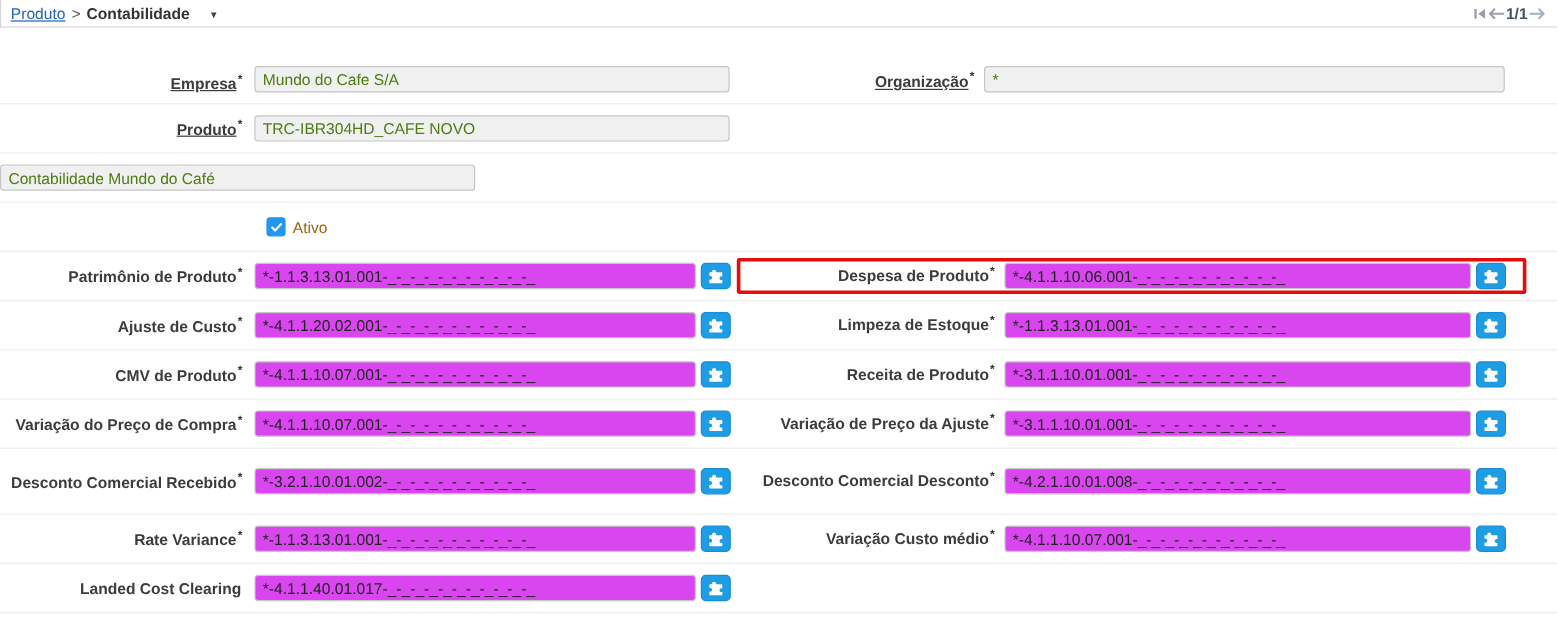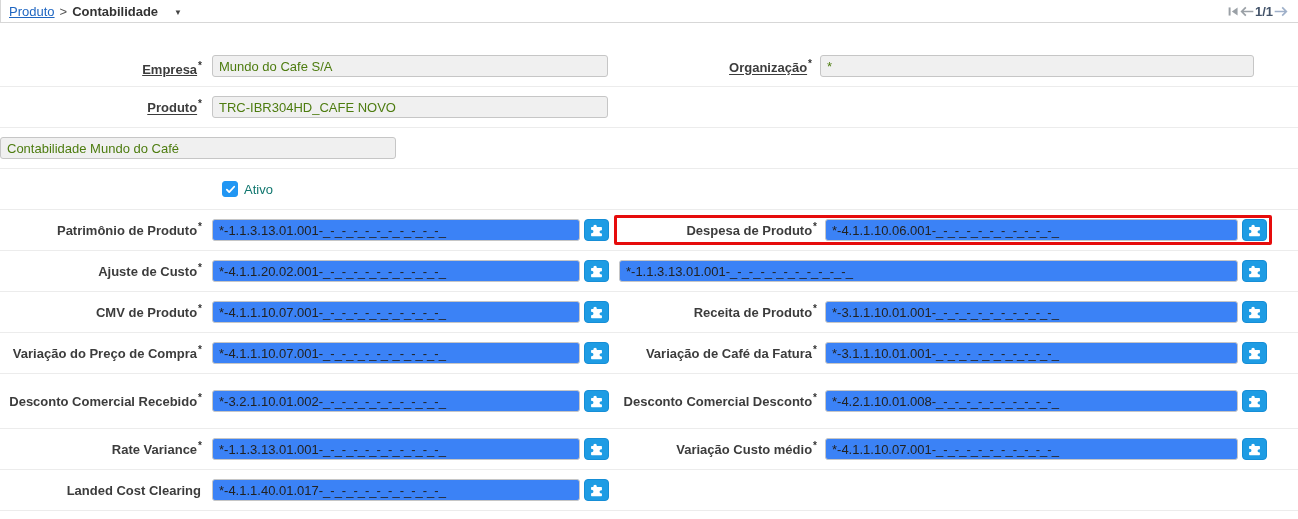--- a/index.html
+++ b/index.html
@@ -23,43 +23,43 @@
   .frow { display:flex; align-items:center; min-height:41px; border-bottom:1px solid #ececec; }
   .frow.first { min-height:64px; align-items:flex-end; padding-bottom:9px; }
   .lbl-l { flex:0 0 212px; text-align:right; padding-right:10px; font-weight:bold; color:#3c3c3c; }
   .lbl-r { flex:0 0 206px; text-align:right; padding-right:8px; font-weight:bold; color:#3c3c3c; line-height:1.25; }
   .fld-l { flex:0 0 402px; display:flex; align-items:center; }
   .fld-r { flex:1 1 auto; display:flex; align-items:center; margin-right:44px; }
   .lbl-link { text-decoration:underline; cursor:pointer; }
   sup.req { font-size:10px; color:#333; margin-left:1px; }
 
   input.tf { height:22px; border:1px solid #c6c6c6; border-radius:3px; padding:0 6px;
-             font-family:"Liberation Sans", sans-serif; font-size:13px; color:#222; background:#3b82f6; }
+             font-family:"Liberation Sans", sans-serif; font-size:13px; color:#222; background:#d946ef; }
   input.tf.ro { background:#f0f0f0; color:#4d7c0f; }
   .fld-l input.wide { width:396px; }
   .fld-r input.wide { width:100%; }
   .fld-l input.acct { width:368px; }
   .fld-r input.acct { flex:1 1 auto; }
 
   .acct-wrap { display:flex; align-items:center; gap:4px; width:100%; }
   .pzl-btn { width:25px; height:22px; background:#1e9ce4; border:1px solid #168ed6; border-radius:4px;
              display:flex; align-items:center; justify-content:center; cursor:pointer; flex:0 0 25px; }
 
   .right-group { display:flex; align-items:center; flex:1 1 auto; border:3px solid transparent;
-                 border-radius:2px; padding:1px 2px; margin-right:26px; }
+                 border-radius:2px; padding:1px 14px; margin-right:26px; }
   .right-group .fld-r { margin-right:0; }
   .right-group.highlighted { border-color:#e60c0c; }
 
   
   .chk-row-content { margin-left:222px; display:flex; align-items:center; gap:6px; }
   .chk { width:16px; height:16px; border-radius:3px; border:1px solid #2196f3; background:#fff;
          display:flex; align-items:center; justify-content:center; cursor:pointer; }
   .chk.checked { background:#2196f3; }
   .chk svg { display:block; }
-  .chk-label { color:#0f766e; }
+  .chk-label { color:#a16207; }
 </style>
 </head>
 <body>
 
 <div class="topbar">
   <div class="crumbs">
     <span class="crumb-link">Produto</span>
     <span class="crumb-sep">&gt;</span>
     <span class="crumb-current">
       <span>Contabilidade</span>
@@ -169,20 +169,23 @@
         <div class="acct-wrap">
       <input class="tf acct" value="*-4.1.1.20.02.001-_-_-_-_-_-_-_-_-_-_-_" style="">
       <span class="pzl-btn">
             <svg width="15" height="15" viewBox="0 0 16 16">
               <path fill="#fff" d="M6.5 1.8c-1 0-1.8.8-1.8 1.8 0 .2 0 .4.1.6H2.9c-.4 0-.7.3-.7.7v2.5c.2-.1.4-.1.7-.1 1 0 1.8.8 1.8 1.8s-.8 1.8-1.8 1.8c-.3 0-.5 0-.7-.1v2.5c0 .4.3.7.7.7h10.2c.4 0 .7-.3.7-.7v-2.2c-.2.1-.4.1-.7.1-1 0-1.8-.8-1.8-1.8s.8-1.8 1.8-1.8c.3 0 .5 0 .7.1V4.9c0-.4-.3-.7-.7-.7H8.2c.1-.2.1-.4.1-.6 0-1-.8-1.8-1.8-1.8z"></path>
             </svg>
           </span>
     </div>
       </div>
     <div class="right-group">
+      <div class="lbl-r">
+        <span>Limpeza de Estoque</span><sup class="req">*</sup>
+      </div>
       <div class="fld-r">
           <div class="acct-wrap">
         <input class="tf acct" value="*-1.1.3.13.01.001-_-_-_-_-_-_-_-_-_-_-_" style="">
         <span class="pzl-btn">
               <svg width="15" height="15" viewBox="0 0 16 16">
                 <path fill="#fff" d="M6.5 1.8c-1 0-1.8.8-1.8 1.8 0 .2 0 .4.1.6H2.9c-.4 0-.7.3-.7.7v2.5c.2-.1.4-.1.7-.1 1 0 1.8.8 1.8 1.8s-.8 1.8-1.8 1.8c-.3 0-.5 0-.7-.1v2.5c0 .4.3.7.7.7h10.2c.4 0 .7-.3.7-.7v-2.2c-.2.1-.4.1-.7.1-1 0-1.8-.8-1.8-1.8s.8-1.8 1.8-1.8c.3 0 .5 0 .7.1V4.9c0-.4-.3-.7-.7-.7H8.2c.1-.2.1-.4.1-.6 0-1-.8-1.8-1.8-1.8z"></path>
               </svg>
             </span>
       </div>
         </div>
@@ -229,21 +232,21 @@
       <input class="tf acct" value="*-4.1.1.10.07.001-_-_-_-_-_-_-_-_-_-_-_" style="">
       <span class="pzl-btn">
             <svg width="15" height="15" viewBox="0 0 16 16">
               <path fill="#fff" d="M6.5 1.8c-1 0-1.8.8-1.8 1.8 0 .2 0 .4.1.6H2.9c-.4 0-.7.3-.7.7v2.5c.2-.1.4-.1.7-.1 1 0 1.8.8 1.8 1.8s-.8 1.8-1.8 1.8c-.3 0-.5 0-.7-.1v2.5c0 .4.3.7.7.7h10.2c.4 0 .7-.3.7-.7v-2.2c-.2.1-.4.1-.7.1-1 0-1.8-.8-1.8-1.8s.8-1.8 1.8-1.8c.3 0 .5 0 .7.1V4.9c0-.4-.3-.7-.7-.7H8.2c.1-.2.1-.4.1-.6 0-1-.8-1.8-1.8-1.8z"></path>
             </svg>
           </span>
     </div>
       </div>
     <div class="right-group">
       <div class="lbl-r">
-        <span>Variação de Café da Fatura</span><sup class="req">*</sup>
+        <span>Variação de Preço da Ajuste</span><sup class="req">*</sup>
       </div>
       <div class="fld-r">
           <div class="acct-wrap">
         <input class="tf acct" value="*-3.1.1.10.01.001-_-_-_-_-_-_-_-_-_-_-_" style="">
         <span class="pzl-btn">
               <svg width="15" height="15" viewBox="0 0 16 16">
                 <path fill="#fff" d="M6.5 1.8c-1 0-1.8.8-1.8 1.8 0 .2 0 .4.1.6H2.9c-.4 0-.7.3-.7.7v2.5c.2-.1.4-.1.7-.1 1 0 1.8.8 1.8 1.8s-.8 1.8-1.8 1.8c-.3 0-.5 0-.7-.1v2.5c0 .4.3.7.7.7h10.2c.4 0 .7-.3.7-.7v-2.2c-.2.1-.4.1-.7.1-1 0-1.8-.8-1.8-1.8s.8-1.8 1.8-1.8c.3 0 .5 0 .7.1V4.9c0-.4-.3-.7-.7-.7H8.2c.1-.2.1-.4.1-.6 0-1-.8-1.8-1.8-1.8z"></path>
               </svg>
             </span>
       </div>

